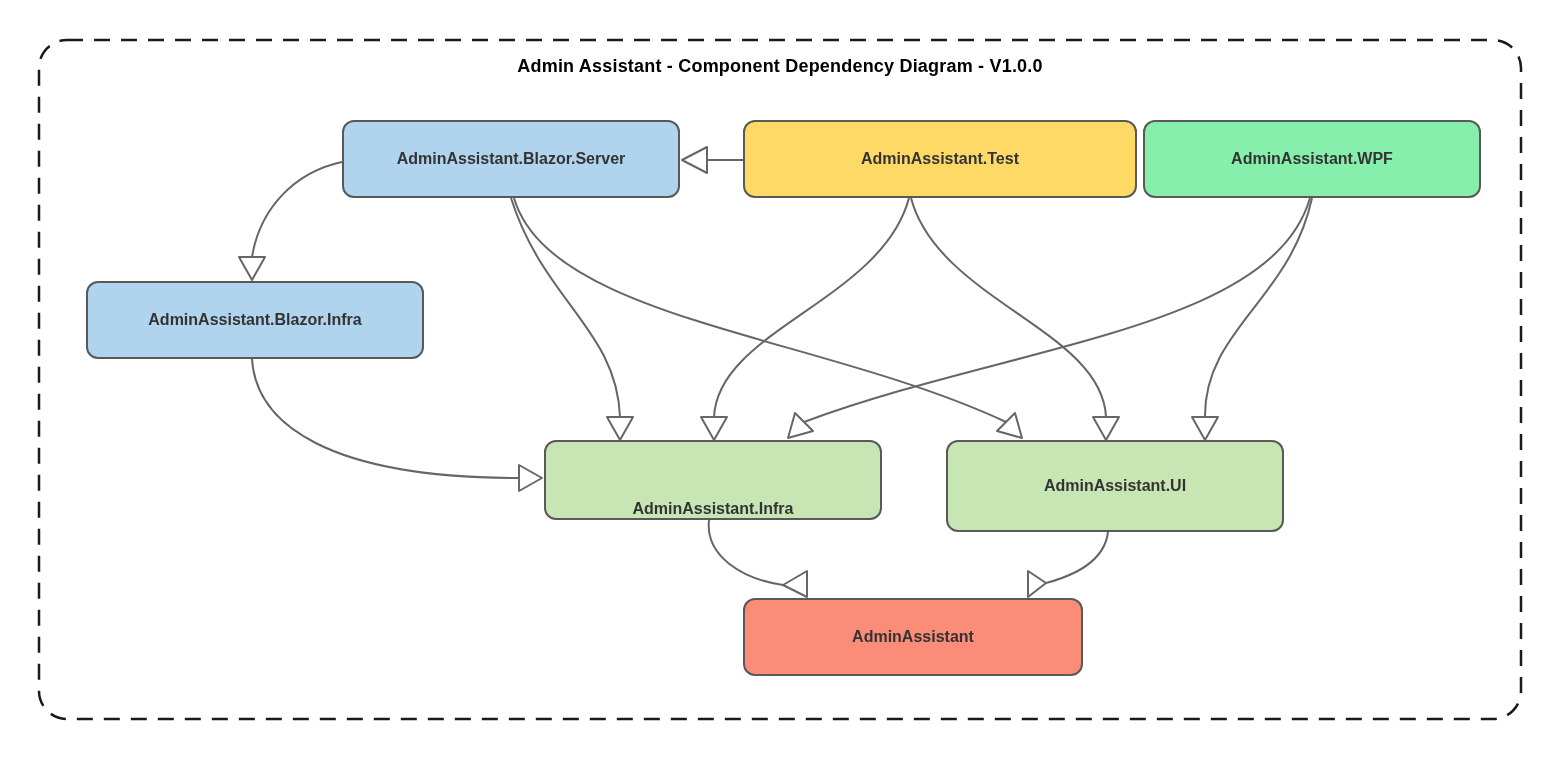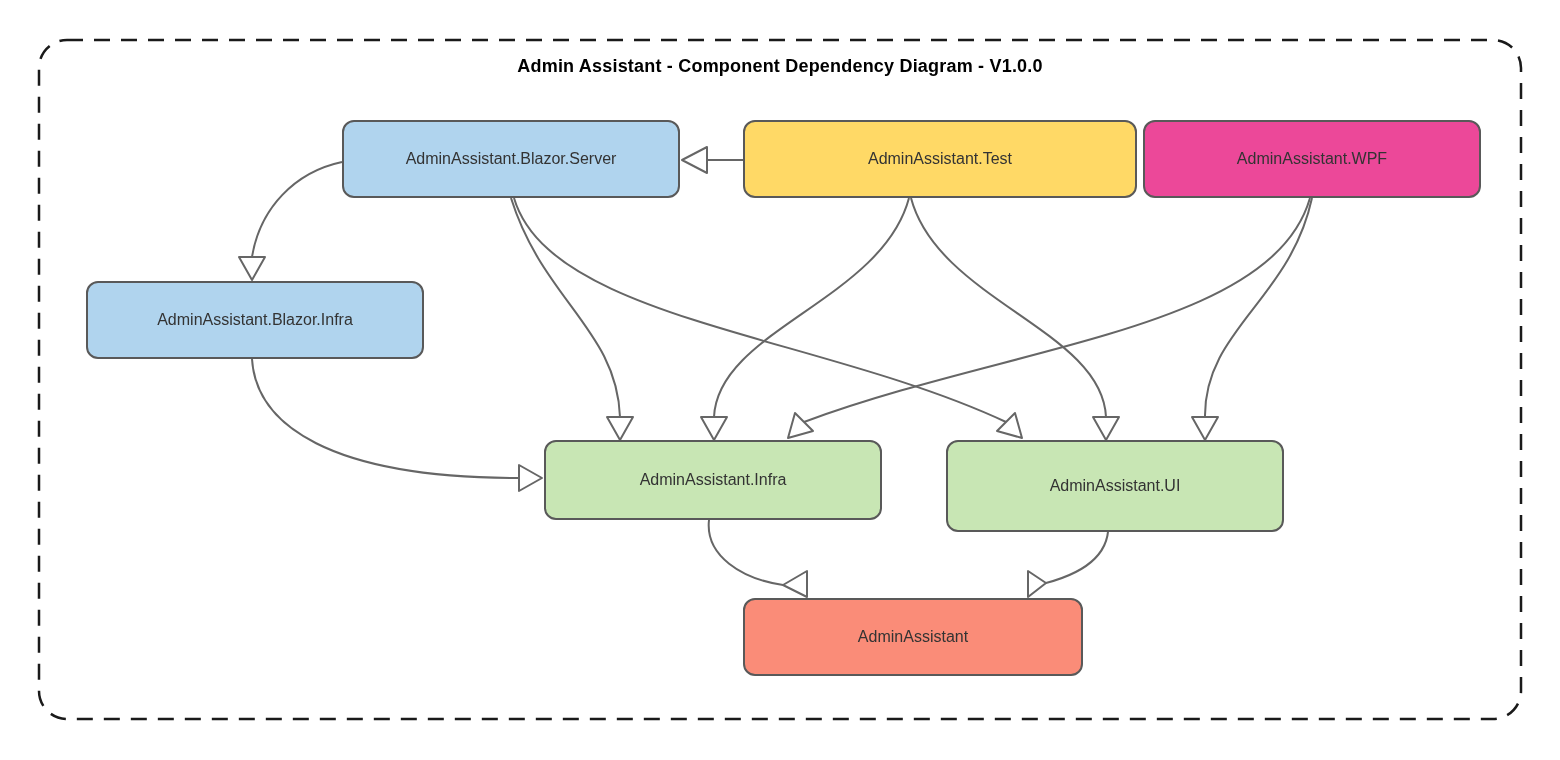--- a/index.html
+++ b/index.html
@@ -31,26 +31,27 @@
     position: absolute;
     box-sizing: border-box;
     border: 2.5px solid #595959;
     border-radius: 12px;
     display: flex;
     align-items: center;
     justify-content: center;
     font-size: 16px;
     color: #333333;
     text-align: center;
+    font-weight: bold;
   }
   .n-server { left: 342px; top: 120px; width: 338px; height: 78px; }
   .n-test   { left: 743px; top: 120px; width: 394px; height: 78px; }
   .n-wpf    { left: 1143px; top: 120px; width: 338px; height: 78px; }
   .n-client { left: 86px;  top: 281px; width: 338px; height: 78px; }
-  .n-infra  { left: 544px; top: 440px; width: 338px; height: 80px; }
+  .n-infra  { left: 544px; top: 440px; width: 338px; height: 80px; align-items: flex-end; }
   .n-ui     { left: 946px; top: 440px; width: 338px; height: 92px; }
   .n-admin  { left: 743px; top: 598px; width: 340px; height: 78px; }
   .edge { stroke: #666666; stroke-width: 2; fill: none; }
   .head { stroke: #666666; stroke-width: 2; fill: #ffffff; stroke-linejoin: round; }
   .frame { stroke: #1a1a1a; stroke-width: 2.5; fill: none; }
 </style>
 </head>
 <body>
 
 <div class="stage">
@@ -96,21 +97,21 @@
   <div class="diagram-title">Admin Assistant - Component Dependency Diagram - V1.0.0</div>
 
   <div class="node n-server" style="background: rgb(176, 212, 238);">
     <span>AdminAssistant.Blazor.Server</span>
   </div>
 
   <div class="node n-test" style="background: rgb(255, 217, 102);">
     <span>AdminAssistant.Test</span>
   </div>
 
-  <div class="node n-wpf" style="background: #ec4899; align-items: center;">
+  <div class="node n-wpf" style="background: #86efac; align-items: center;">
     <span>AdminAssistant.WPF</span>
   </div>
 
   <div class="node n-client" style="background: rgb(176, 212, 238);">
     <span>AdminAssistant.Blazor.Infra</span>
   </div>
 
   <div class="node n-infra" style="background: rgb(200, 230, 180);">
     <span>AdminAssistant.Infra</span>
   </div>

